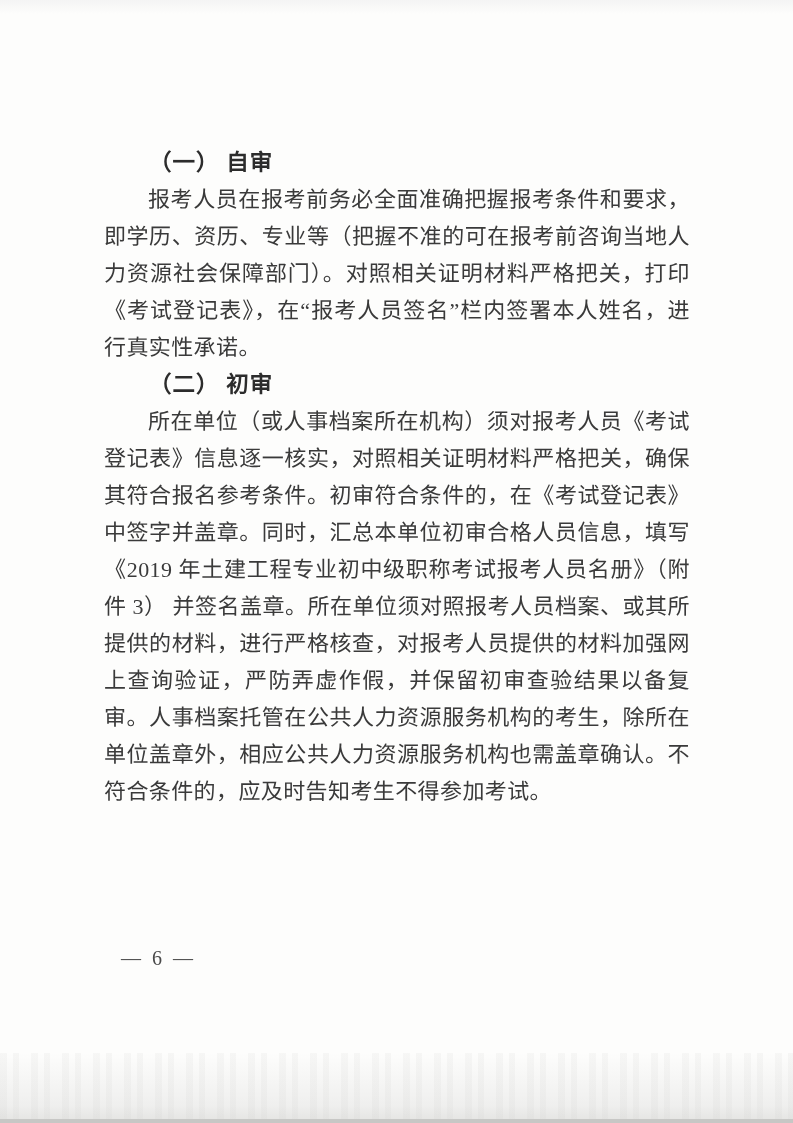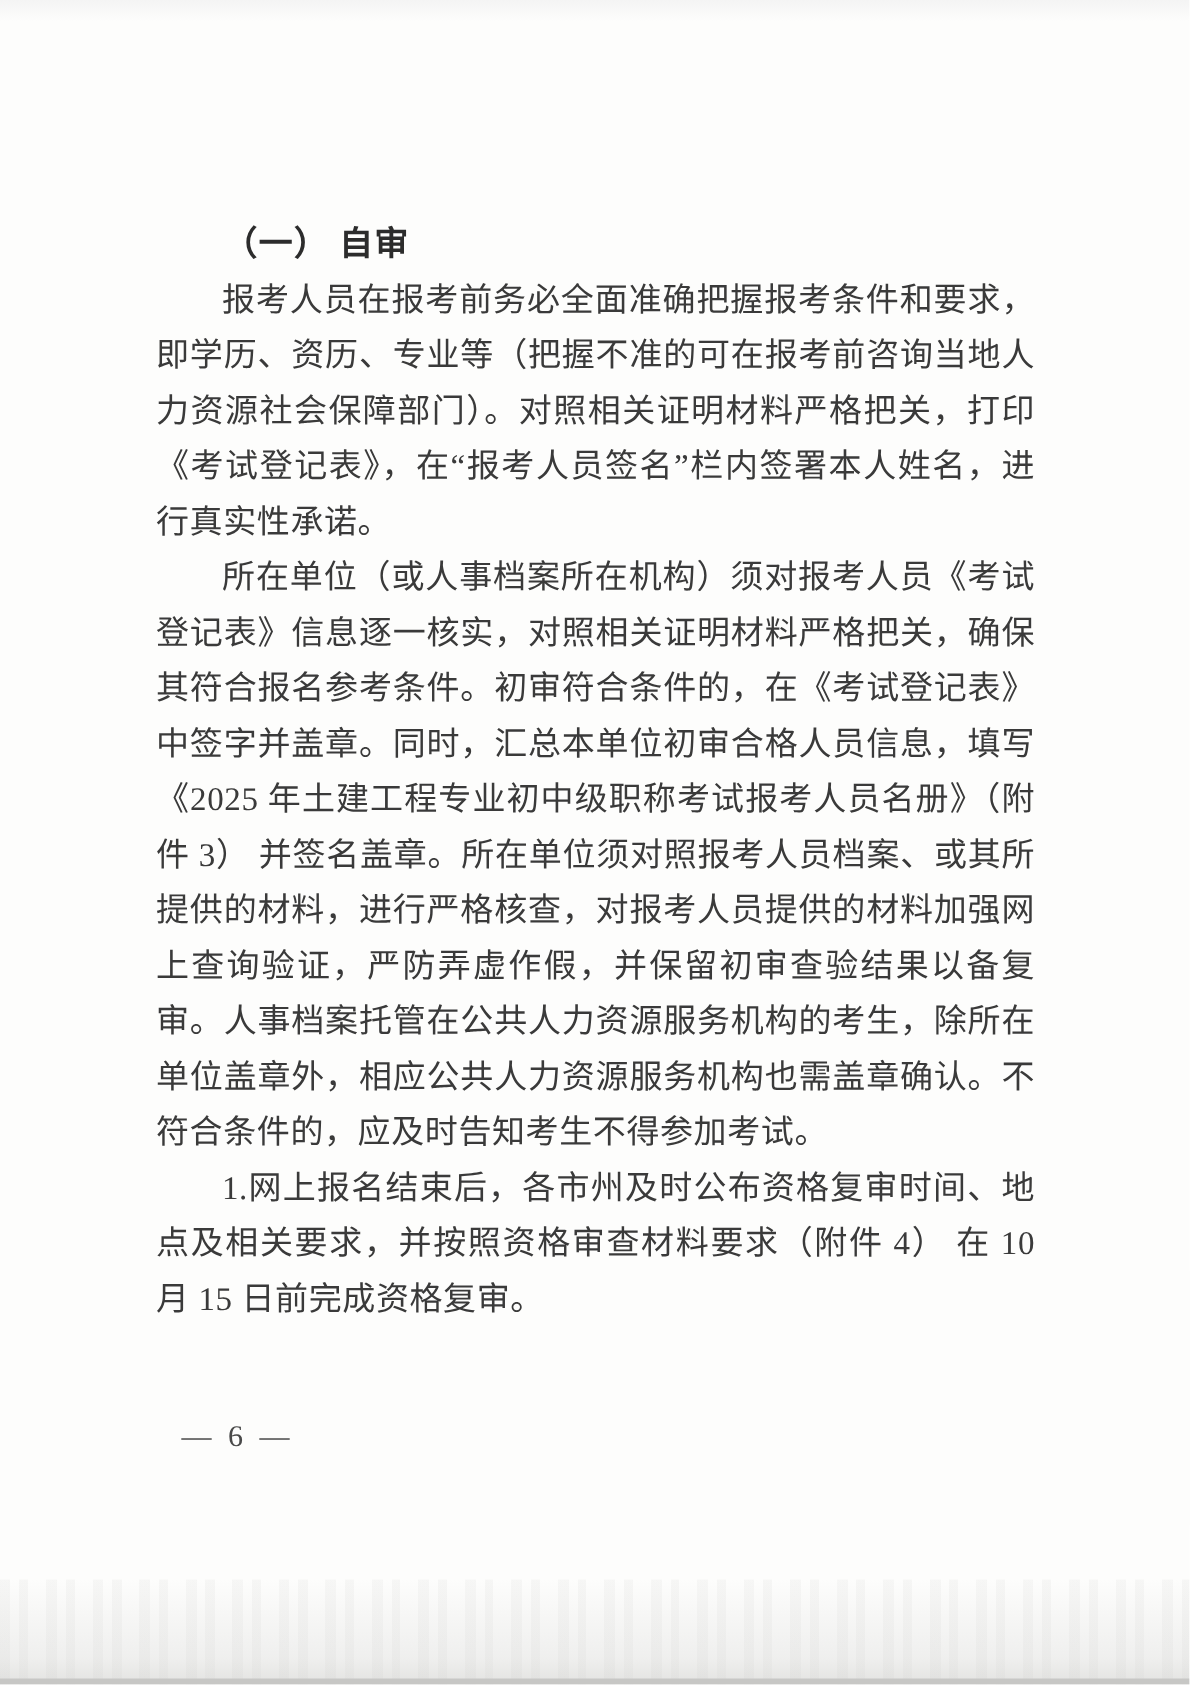--- a/index.html
+++ b/index.html
@@ -87,23 +87,23 @@
 
 <div class="page">
 
   <div class="scan-top"></div>
 
   <div class="content">
 
     <h2 class="section-heading">（一） 自审</h2>
     <p class="para">报考人员在报考前务必全面准确把握报考条件和要求，即学历、资历、专业等（把握不准的可在报考前咨询当地人力资源社会保障部门）。对照相关证明材料严格把关，打印《考试登记表》，在“报考人员签名”栏内签署本人姓名，进行真实性承诺。</p>
 
-    <p class="para">所在单位（或人事档案所在机构）须对报考人员《考试登记表》信息逐一核实，对照相关证明材料严格把关，确保其符合报名参考条件。初审符合条件的，在《考试登记表》中签字并盖章。同时，汇总本单位初审合格人员信息，填写《2025 年土建工程专业初中级职称考试报考人员名册》（附件 3） 并签名盖章。所在单位须对照报考人员档案、或其所提供的材料，进行严格核查，对报考人员提供的材料加强网上查询验证，严防弄虚作假，并保留初审查验结果以备复审。人事档案托管在公共人力资源服务机构的考生，除所在单位盖章外，相应公共人力资源服务机构也需盖章确认。不符合条件的，应及时告知考生不得参加考试。</p>
+    <h2 class="section-heading">（二） 初审</h2>
+    <p class="para">所在单位（或人事档案所在机构）须对报考人员《考试登记表》信息逐一核实，对照相关证明材料严格把关，确保其符合报名参考条件。初审符合条件的，在《考试登记表》中签字并盖章。同时，汇总本单位初审合格人员信息，填写《2019 年土建工程专业初中级职称考试报考人员名册》（附件 3） 并签名盖章。所在单位须对照报考人员档案、或其所提供的材料，进行严格核查，对报考人员提供的材料加强网上查询验证，严防弄虚作假，并保留初审查验结果以备复审。人事档案托管在公共人力资源服务机构的考生，除所在单位盖章外，相应公共人力资源服务机构也需盖章确认。不符合条件的，应及时告知考生不得参加考试。</p>
 
-    <p class="para">1.网上报名结束后，各市州及时公布资格复审时间、地点及相关要求，并按照资格审查材料要求（附件 4） 在 10 月 15 日前完成资格复审。</p>
 
   </div>
 
   <div class="page-number">— 6 —</div>
 
   <div class="scan-bottom"></div>
   <div class="scan-bottom-edge"></div>
 
 </div>
 

